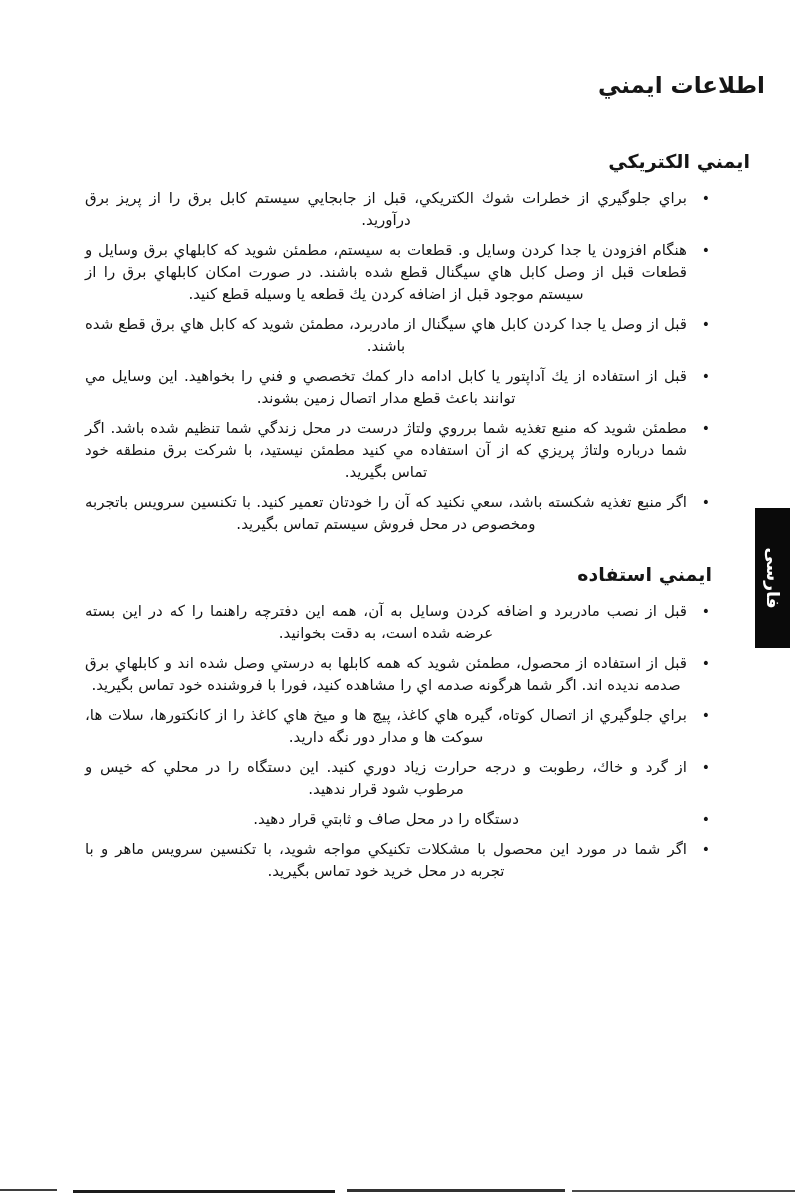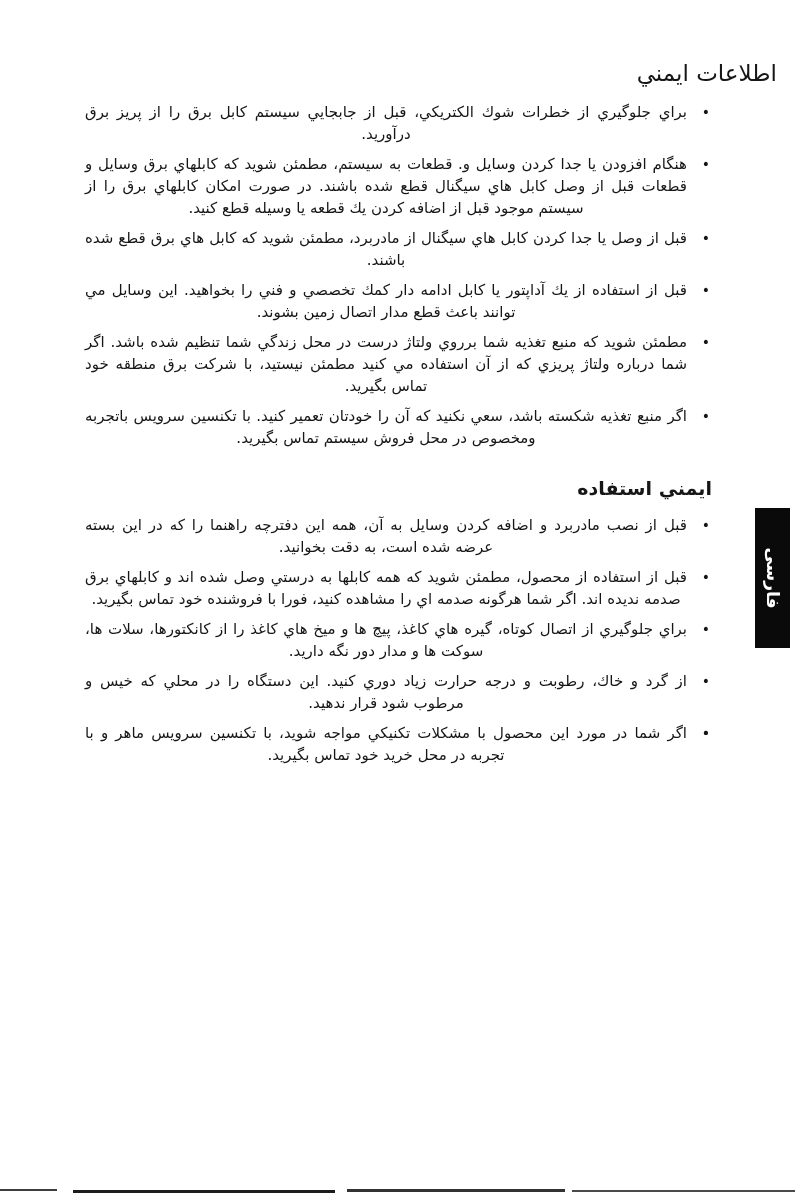--- a/index.html
+++ b/index.html
@@ -13,25 +13,25 @@
   .page{
     position:relative;
     width:795px;height:1197px;
     background:#ffffff;
   }
   .content{
     position:absolute;inset:0;
     direction:rtl;
   }
   .doc-title{
-    margin:0;
+    margin:12px;
     padding:60px 18px 0 0;
     text-align:right;
     font-size:23px;
-    font-weight:normal;
+    font-weight:bold;
     letter-spacing:0;
   }
   .section-heading{
     margin:0;
     text-align:right;
     font-size:19px;
     font-weight:bold;
   }
   .section-heading.first{ padding:40px 45px 0 0; }
   .section-heading.second{ padding:20px 83px 0 2px; }
@@ -85,20 +85,21 @@
   .seg4{ left:572px;top:1190px; width:223px; height:2px; opacity:.8;}
 </style>
 </head>
 <body>
 
 <div class="page">
   <div class="content">
 
     <h1 class="doc-title">اطلاعات ايمني</h1>
 
+    <h2 class="section-heading first">ايمني الكتريكي</h2>
 
     <ul class="safety-list">
       <li>
         <span class="bullet">•</span>
         <span>براي جلوگيري از خطرات شوك الكتريكي، قبل از جابجايي سيستم كابل برق را از پريز برق درآوريد.</span>
       </li>
       <li>
         <span class="bullet">•</span>
         <span>هنگام افزودن يا جدا كردن وسايل و. قطعات به سيستم، مطمئن شويد كه كابلهاي برق وسايل و قطعات قبل از وصل كابل هاي سيگنال قطع شده باشند. در صورت امكان كابلهاي برق را از سيستم موجود قبل از اضافه كردن يك قطعه يا وسيله قطع كنيد.</span>
       </li>
@@ -134,20 +135,21 @@
       <li>
         <span class="bullet">•</span>
         <span>براي جلوگيري از اتصال كوتاه، گيره هاي كاغذ، پيچ ها و ميخ هاي كاغذ را از كانكتورها، سلات ها، سوكت ها و مدار دور نگه داريد.</span>
       </li>
       <li>
         <span class="bullet">•</span>
         <span>از گرد و خاك، رطوبت و درجه حرارت زياد دوري كنيد. اين دستگاه را در محلي كه خيس و مرطوب شود قرار ندهيد.</span>
       </li>
       <li>
         <span class="bullet">•</span>
+        <span>دستگاه را در محل صاف و ثابتي قرار دهيد.</span>
       </li>
       <li>
         <span class="bullet">•</span>
         <span>اگر شما در مورد اين محصول با مشكلات تكنيكي مواجه شويد، با تكنسين سرويس ماهر و با تجربه در محل خريد خود تماس بگيريد.</span>
       </li>
     </ul>
 
   </div>
 
   <div class="lang-tab">

